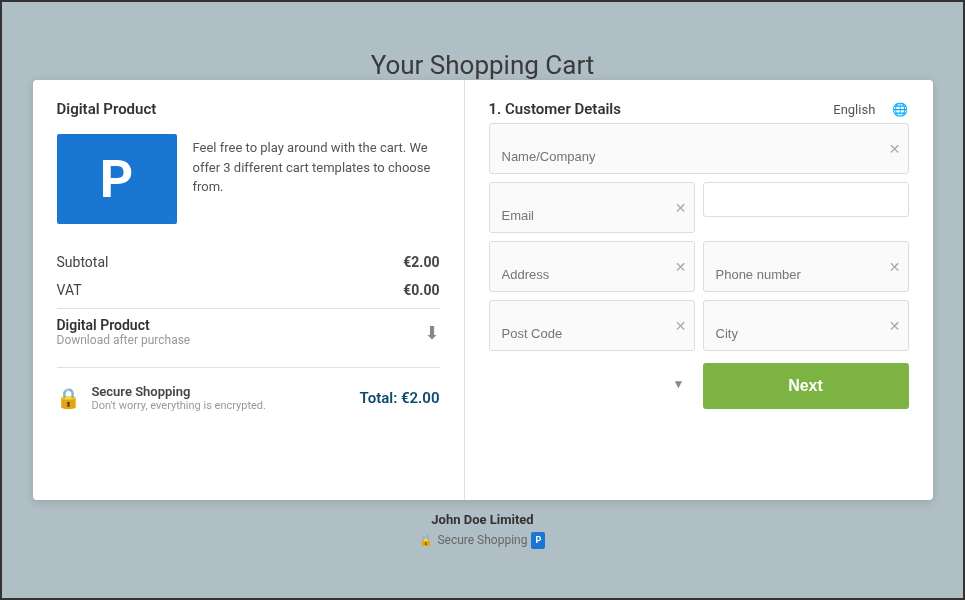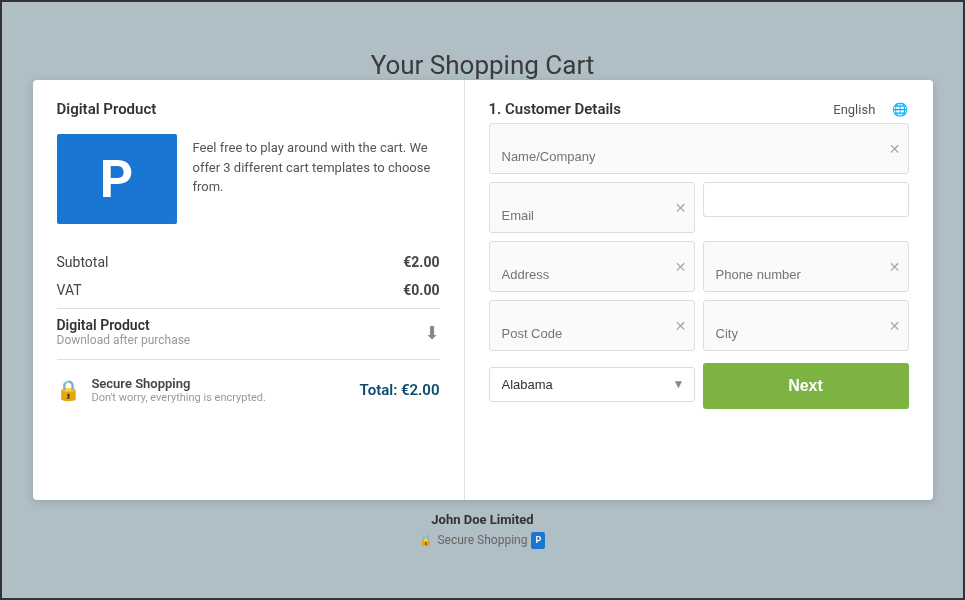--- a/index.html
+++ b/index.html
@@ -64,21 +64,21 @@
       font-weight: 700;
     }
     .product-description {
       color: #555;
       font-size: 13px;
       line-height: 1.5;
       padding-top: 4px;
     }
     .pricing-table {
       width: 100%;
-      margin-bottom: 4px;
+      margin-bottom: 12px;
     }
     .pricing-row {
       display: flex;
       justify-content: space-between;
       align-items: center;
       padding: 6px 0;
       font-size: 14px;
       color: #444;
     }
     .pricing-row.vat {
@@ -354,27 +354,20 @@
           <span class="clear-btn">✕</span>
         </div>
         <div class="form-input">
           <input type="text" placeholder="City" style="">
           <span class="clear-btn">✕</span>
         </div>
       </div>
 
       <div class="form-row">
         <div class="state-select-wrap" style="flex:1">
-          <select>
-            <option>Alabama</option>
-            <option>Alaska</option>
-            <option>Arizona</option>
-            <option>Arkansas</option>
-            <option>California</option>
-          </select>
           <span class="chevron">▼</span>
         </div>
         <div style="flex:1">
           <button class="next-btn">Next</button>
         </div>
       </div>
     </div>
   </div>
 </div>
 

